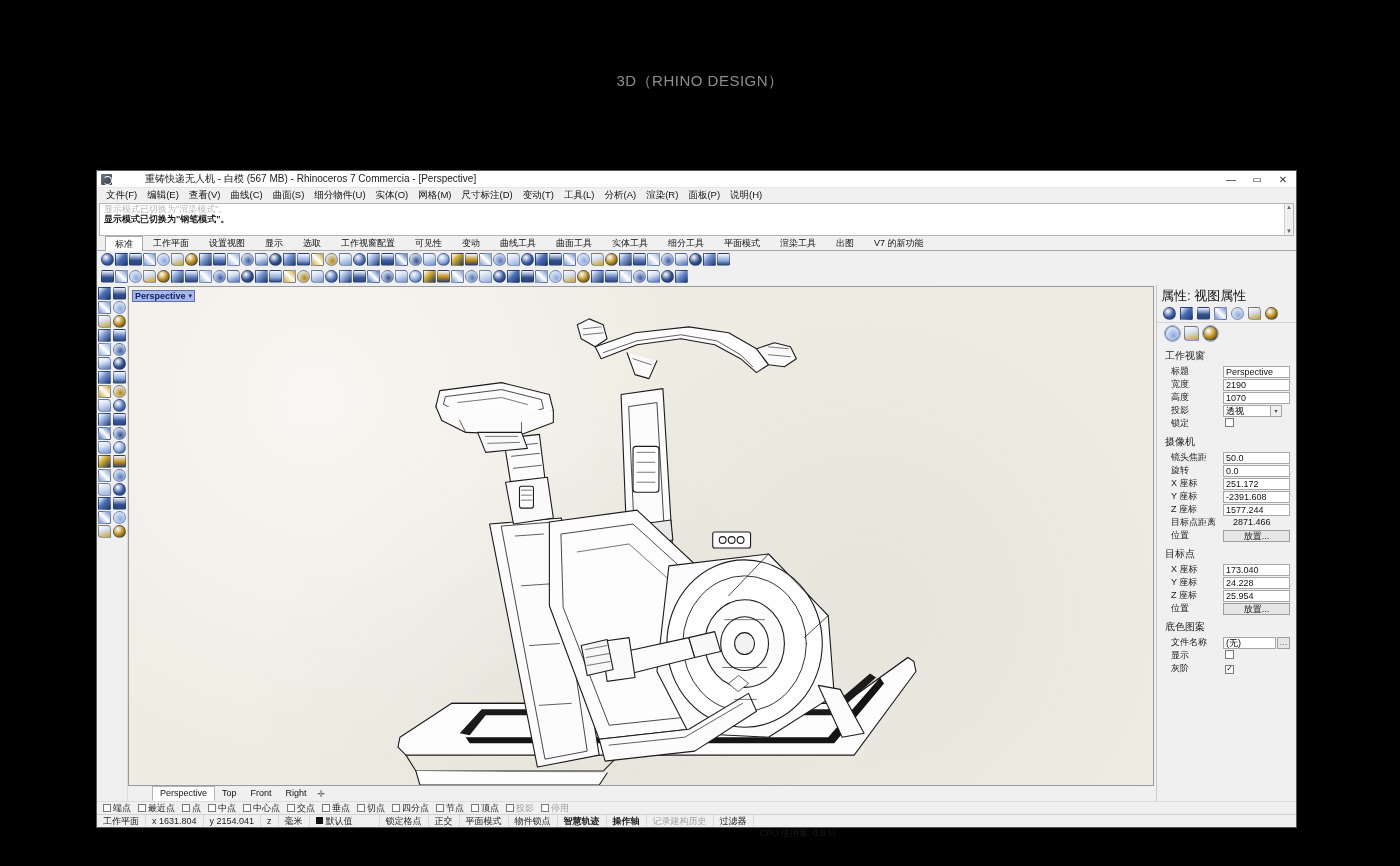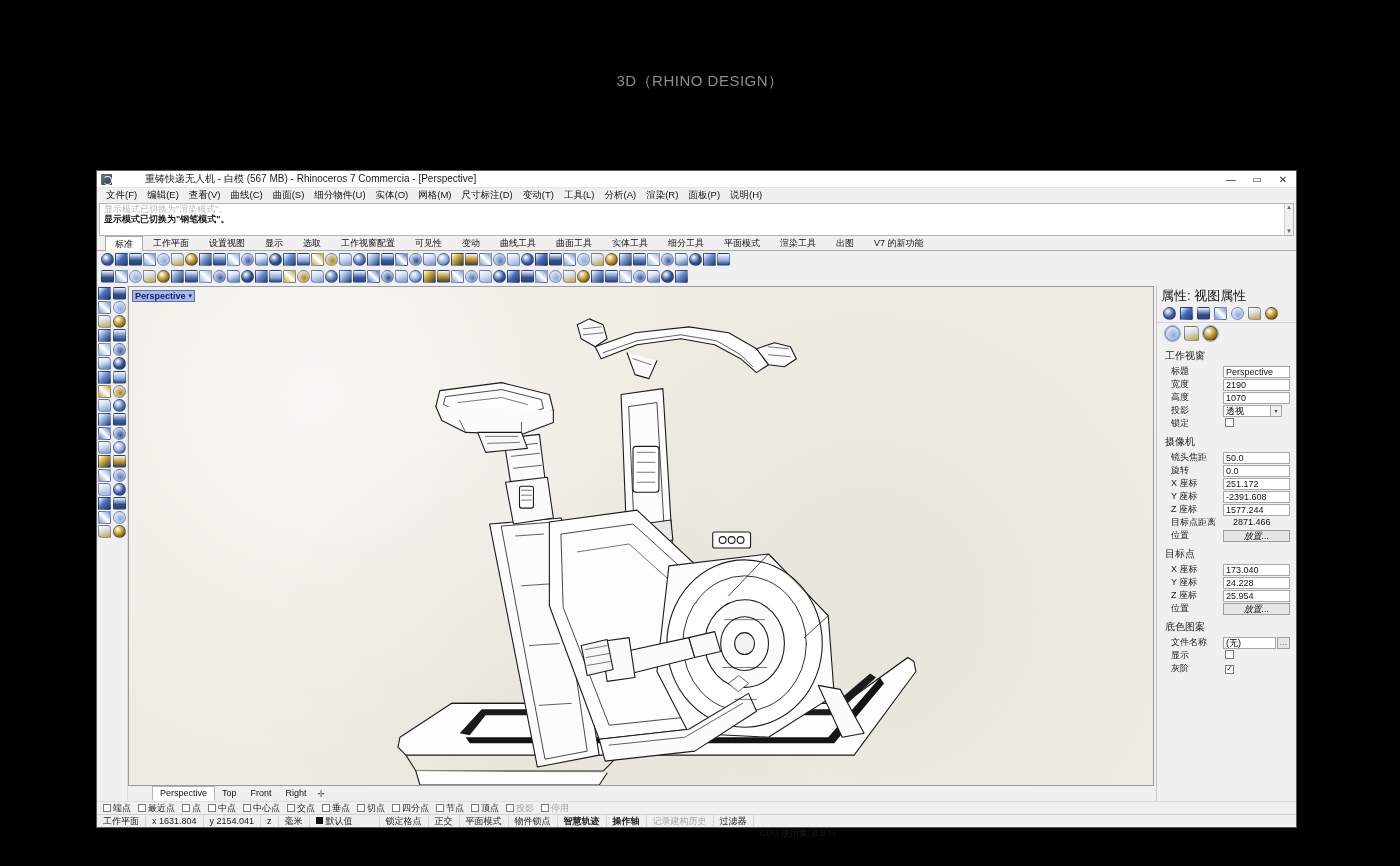--- a/index.html
+++ b/index.html
@@ -131,21 +131,21 @@
   .rp-row .lbl { width: 52px; font-size: 9px; color: #1a1a1a; flex: none; }
   .rp-row .val {
     flex: 1; margin-right: 6px; height: 12px; background: #fff;
     border: 1px solid #a7a7a7; font-size: 9px; padding: 0 2px;
     line-height: 11px; color: #111; overflow: hidden; white-space: nowrap;
   }
   .rp-row .val.plain { background: transparent; border: none; padding-left: 2px; margin-left: 8px; }
   .rp-row .btnv {
     flex: 1; margin-right: 6px; height: 12px; background: #e6e6e6;
     border: 1px solid #9e9e9e; font-size: 9px; text-align: center;
-    line-height: 10px; color: #111; font-style: italic;
+    line-height: 10px; color: #111;
   }
   .rp-row .combo { flex: 1; margin-right: 14px; height: 12px; display: flex; }
   .rp-row .combo .cv {
     flex: 1; background: #fff; border: 1px solid #a7a7a7; border-right: none;
     font-size: 9px; padding: 0 2px; line-height: 11px;
   }
   .rp-row .combo .carrow {
     width: 12px; background: #f0f0f0; border: 1px solid #a7a7a7;
     font-size: 6px; display: flex; align-items: center; justify-content: center; color: #444;
   }

